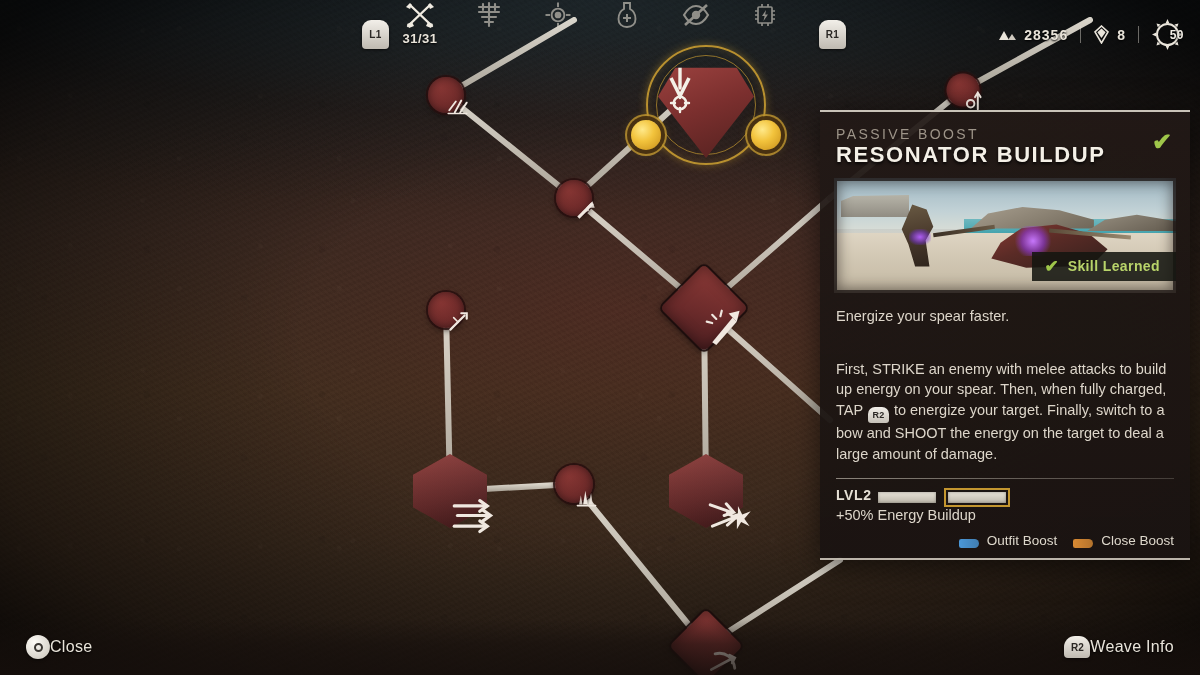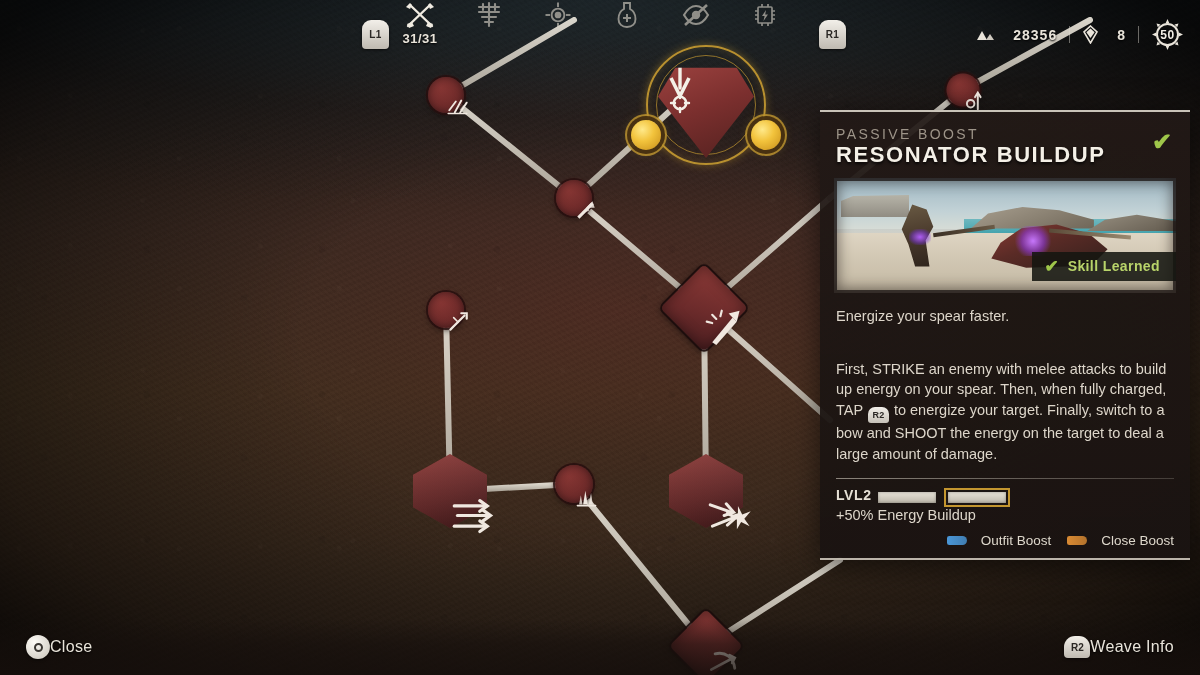--- a/index.html
+++ b/index.html
@@ -74,27 +74,27 @@
   }
   .tab.inactive .ticon { opacity: .62; }
 
   #resources {
     position: absolute; top: 18px; right: 16px;
     display: flex; align-items: center; gap: 0;
     color: #e9e4da;
     font-size: 14px; font-weight: bold; letter-spacing: 1px;
     text-shadow: 0 1px 2px #000;
   }
-  .res-group { display: flex; align-items: center; gap: 18px; padding: 0 12px; }
+  .res-group { display: flex; align-items: center; gap: 7px; padding: 0 12px; }
   .res-sep { width: 1px; height: 17px; background: rgba(225,220,210,.45); }
   #level-badge {
     margin-left: 12px;
     position: relative;
     width: 33px; height: 33px;
-    display: flex; align-items: center; justify-content: center;
+    display: flex; align-items: center; justify-content: flex-end;
   }
   #level-badge .lvl-text {
     position: relative; z-index: 2;
     font-size: 12px; font-weight: bold; color: #f0ece4; letter-spacing: .5px;
   }
 
   
   #tree { position: absolute; inset: 0; z-index: 10; }
   #tree svg { position: absolute; top: 0; left: 0; }
 
@@ -270,21 +270,21 @@
     background: linear-gradient(90deg, rgba(230,224,210,.55), rgba(230,224,210,.20)); }
 
   #level-row { padding: 8px 16px 0 16px; display: flex; align-items: flex-end; gap: 6px; }
   #level-row .lvl-label { font-size: 14px; font-weight: bold; color: #e6e0d5; letter-spacing: .6px; }
   .seg { width: 58px; height: 11px; background: linear-gradient(180deg,#e8e3d8,#bdb7aa);
          box-shadow: inset 0 0 3px rgba(0,0,0,.35); }
   .seg.outlined { outline: 2px solid #c4962f; outline-offset: 2px; }
   #level-effect { padding: 4px 16px 0 16px; font-size: 14.5px; color: #ddd6ca; }
 
   #boost-legend { padding: 10px 16px 10px 16px; display: flex; align-items: center; justify-content: flex-end; gap: 16px; }
-  .boost { display: flex; align-items: center; gap: 14px; font-size: 13.5px; color: #ded8cc; }
+  .boost { display: flex; align-items: flex-end; gap: 8px; font-size: 13.5px; color: #ded8cc; }
   .boost .pip { width: 20px; height: 9px; border-radius: 4px 8px 8px 4px; }
   .boost.outfit .pip { background: linear-gradient(90deg,#2f7fc4,#58a8e6); }
   .boost.weave .pip { background: linear-gradient(90deg,#c46b1f,#e8a44a); }
 
   
   #bottom-bar {
     position: absolute; bottom: 0; left: 0; width: 1200px; height: 56px;
     z-index: 60;
     background: linear-gradient(180deg, rgba(20,14,11,0) 0%, rgba(22,15,12,0.55) 45%, rgba(22,15,12,0.80) 100%);
     display: flex; align-items: center; justify-content: space-between;

